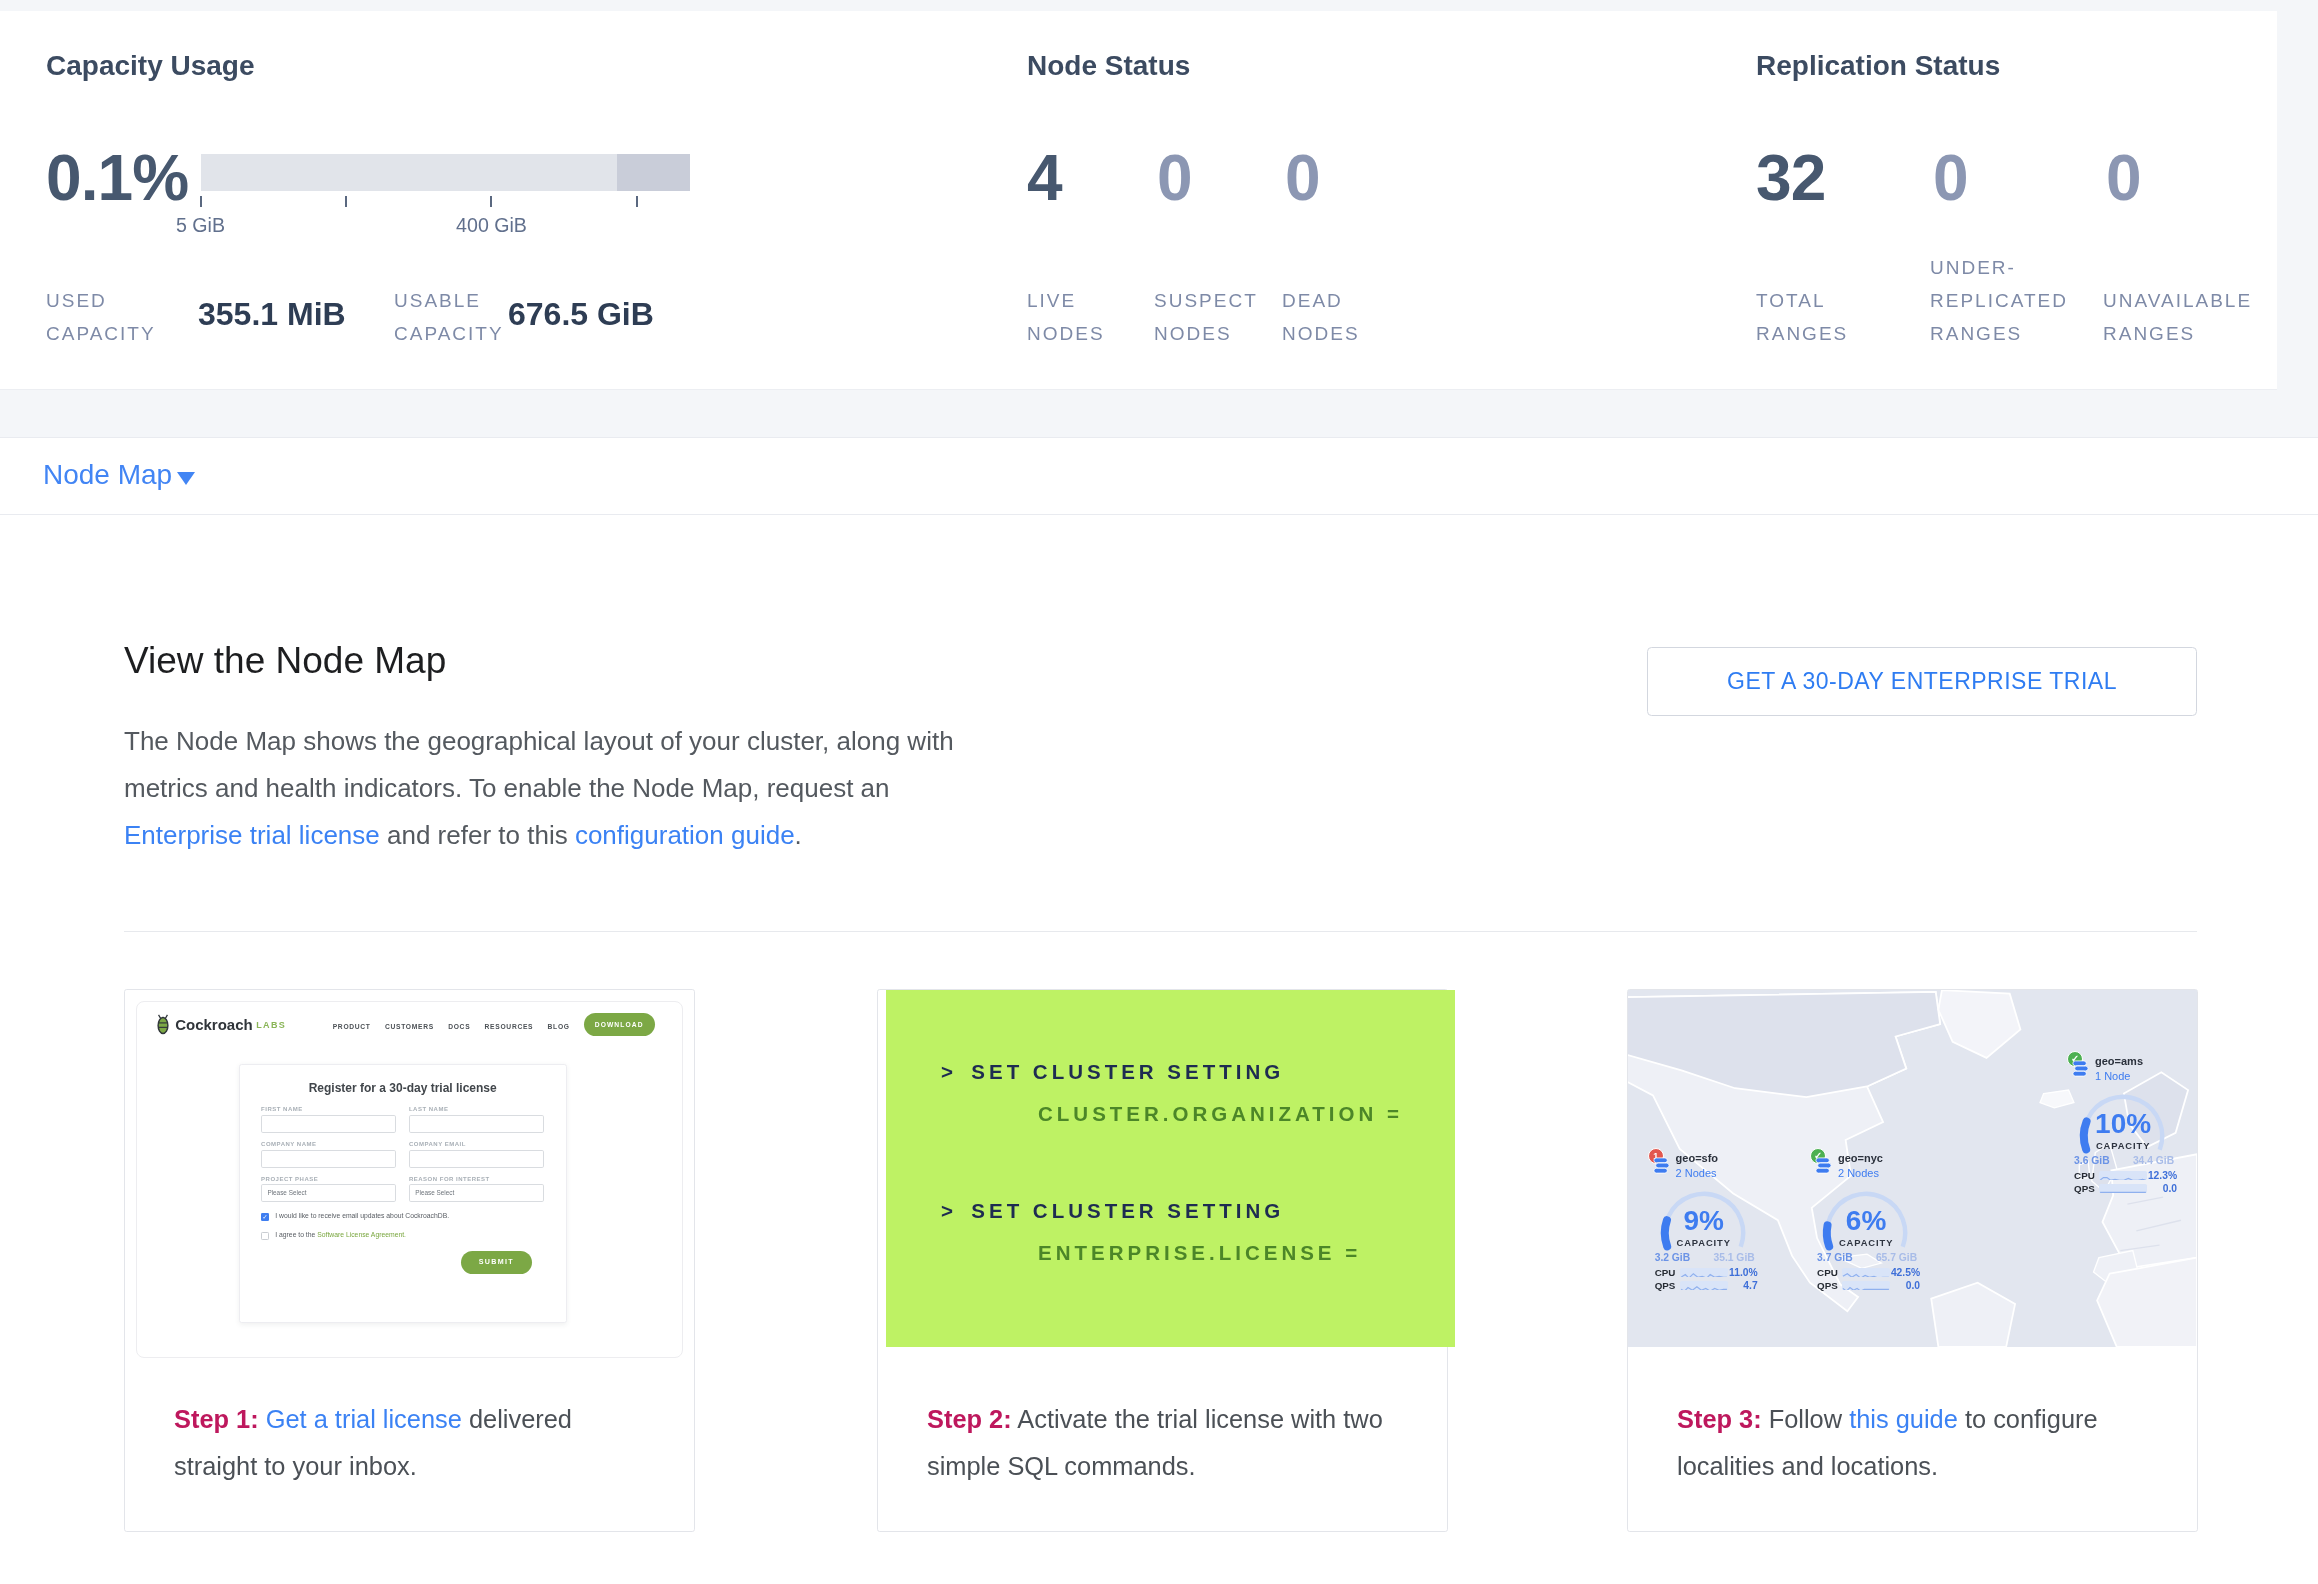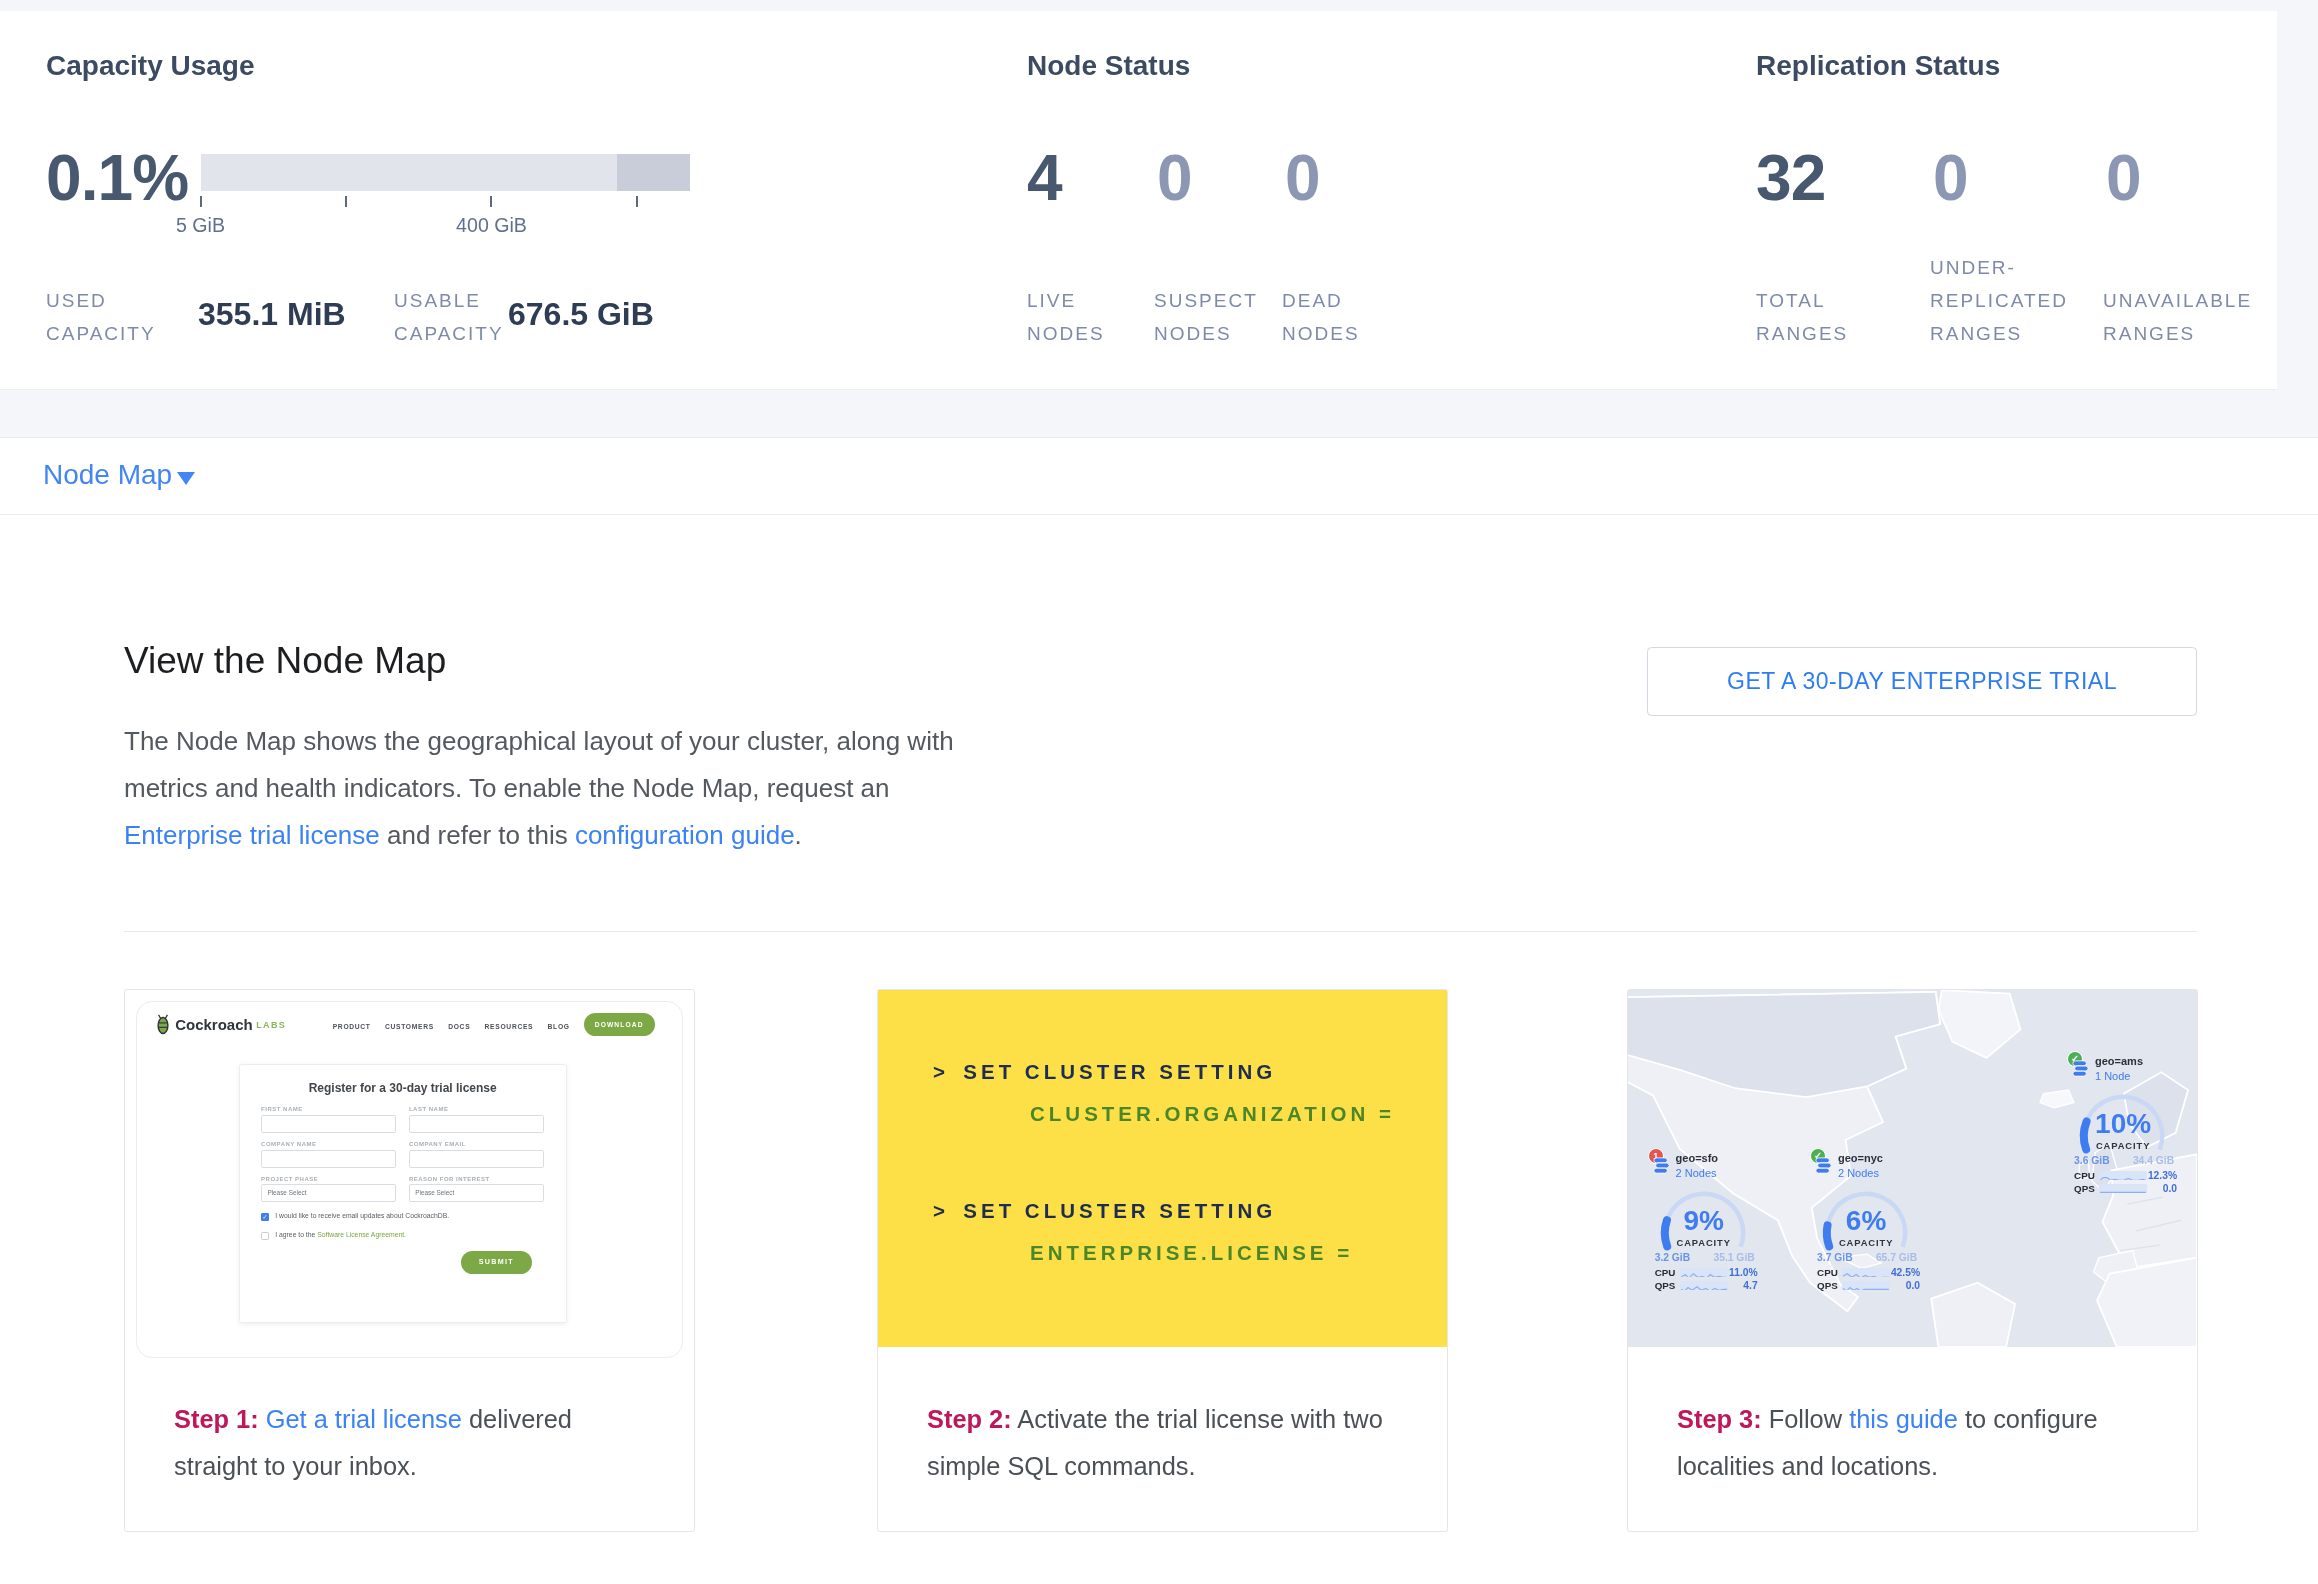--- a/index.html
+++ b/index.html
@@ -30,21 +30,21 @@
   #trial-btn { position:absolute; left:1647px; top:132px; width:550px; height:69px; background:#fff; border:0.9px solid #d3d7df; border-radius:4.5px; color:#2e7cf2; font-size:23px; letter-spacing:0.5px; font-weight:500; text-align:center; line-height:67px; cursor:pointer; font-family:"Liberation Sans",sans-serif; }
   #divider { position:absolute; left:124px; top:416px; width:2073px; height:0.9px; background:#e7e9ed; }
 
   
   .card { position:absolute; top:474px; width:571px; height:543px; background:#fff; border:0.9px solid #e3e5ea; border-radius:2.7px; }
   #card1 { left:124px; } #card2 { left:877px; } #card3 { left:1627px; }
   .caption { position:absolute; left:49px; right:39px; top:406px; font-size:25.4px; line-height:47px; color:#4b5056; }
   .caption b { color:#be185d; font-weight:700; }
 
   
-  #mini-site { position:absolute; left:10.7px; top:10.7px; width:547px; height:357px; background:#fff; border:0.9px solid #ededf0; border-radius:16px; overflow:hidden; }
+  #mini-site { position:absolute; left:10.7px; top:10.7px; width:547px; height:357px; background:#fff; border:0.9px solid #ededf0; border-radius:8px; overflow:hidden; }
   #mini-logo { position:absolute; left:18px; top:12.5px; display:flex; align-items:center; }
   #mini-brand { font-size:15px; font-weight:800; color:#30353a; margin-left:4.5px; }
   #mini-brand-suffix { font-size:9px; font-weight:700; color:#8ab557; letter-spacing:1.3px; margin-left:3.6px; }
   #mini-nav { position:absolute; right:112px; top:21.4px; display:flex; gap:14.3px; }
   .mini-nav-item { font-size:6.7px; font-weight:600; color:#4b5055; letter-spacing:0.7px; }
   .greenpill { background:#7ca845; color:#fff; border:none; border-radius:11.6px; text-align:center; font-family:"Liberation Sans",sans-serif; }
   #mini-download { position:absolute; right:27px; top:11.6px; width:71px; height:23px; font-size:6.7px; letter-spacing:1.1px; line-height:23px; font-weight:600; }
   #mini-form { position:absolute; left:102px; top:62px; width:328px; height:259px; background:#fff; border:0.9px solid #ededf1; border-radius:2.7px; box-shadow:0 1.8px 5.3px rgba(40,50,60,0.07); padding:16px 21.4px; }
   #mini-form-title { font-size:12px; font-weight:600; color:#41464b; text-align:center; margin-bottom:11.6px; }
   #mini-grid { display:grid; grid-template-columns:1fr 1fr; column-gap:12.5px; row-gap:8px; }
@@ -54,21 +54,21 @@
   .mini-check-row { display:flex; align-items:flex-start; gap:6.2px; margin-top:9.8px; }
   .mini-check { width:8px; height:8px; border-radius:1.3px; flex:none; margin-top:0.9px; }
   .mini-check.checked { background:#3f7ef0; color:#fff; font-size:6.2px; line-height:8px; text-align:center; }
   .mini-check.empty { background:#fff; border:0.9px solid #c9cdd2; }
   .mini-check-text { font-size:6.8px; color:#585d63; }
   .mini-green-link { color:#79a63e; }
   #mini-submit-row { text-align:right; margin-top:11.6px; padding-right:12.5px; }
   #mini-submit { display:inline-block; width:71px; height:23px; font-size:7.1px; letter-spacing:1.3px; line-height:23px; font-weight:600; }
 
   
-  #code-block { position:absolute; left:0; top:0; width:569px; height:357px; background:#fde047; }
+  #code-block { position:absolute; left:8px; top:0; width:569px; height:357px; background:#bef264; }
   .code-line { position:absolute; font-size:20.5px; font-weight:700; letter-spacing:4px; color:#1e2c51; white-space:nowrap; }
   .code-line .prompt { margin-right:14.3px; }
   .code-arg { color:#4c8628; }
   #cl1 { left:55px; top:70px; } #cl2 { left:152px; top:112px; }
   #cl3 { left:55px; top:209px; } #cl4 { left:152px; top:251px; }
 
   
   #map-area { position:absolute; left:0; top:0; width:569px; height:357px; overflow:hidden; background:#e2e6ef; }
   .loc { position:absolute; width:134px; }
   #loc-sfo { left:19.6px; top:158px; } #loc-nyc { left:182px; top:158px; } #loc-ams { left:439px; top:61px; }

